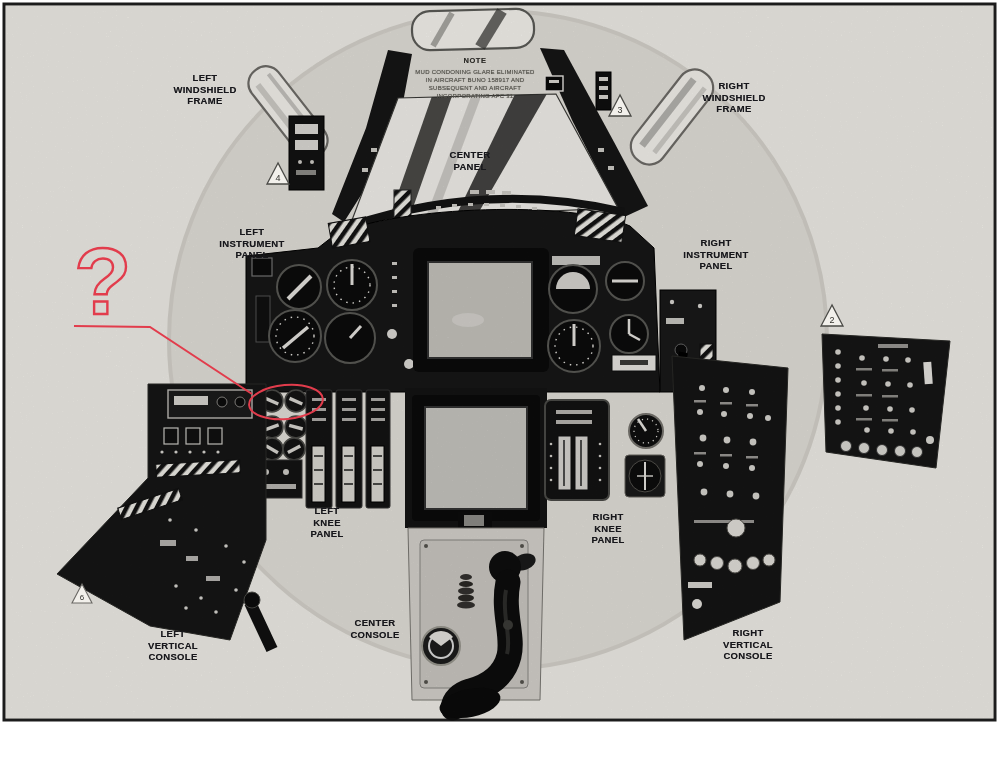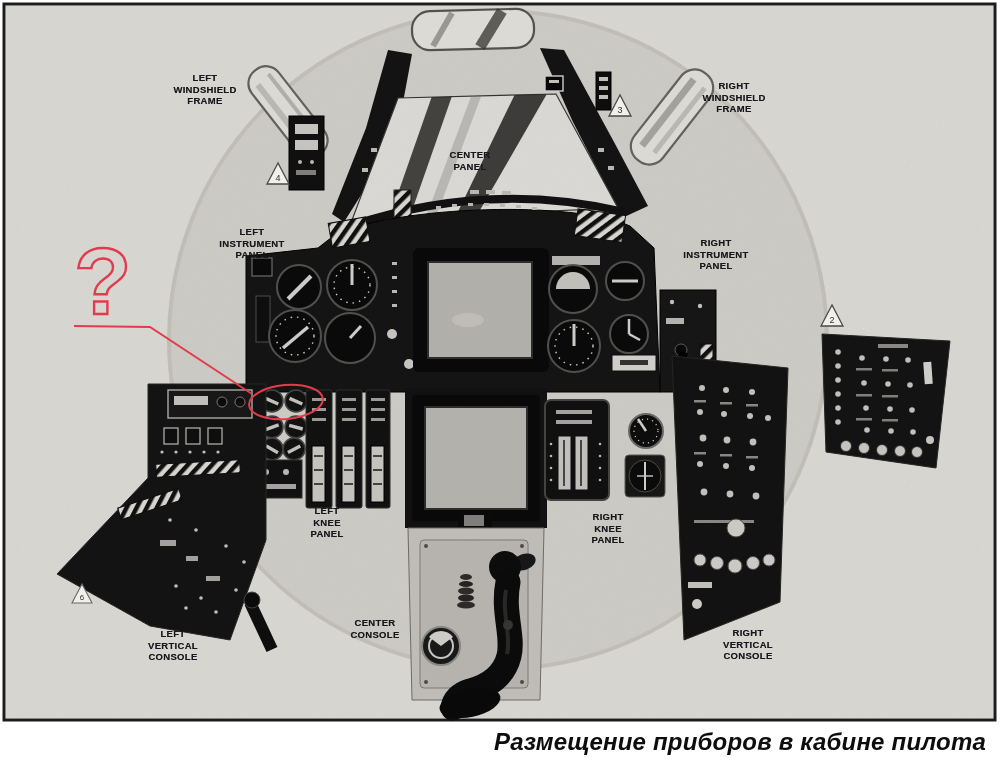--- a/index.html
+++ b/index.html
@@ -436,20 +436,27 @@
     <ellipse cx="286" cy="402" rx="37" ry="17" stroke-width="2" transform="rotate(-5 286 402)" stroke="#e23c4c"></ellipse>
   </g>
 </svg>
 
 <div class="lbl" style="left:205px;top:72px;">LEFT
 WINDSHIELD
 FRAME</div>
 <div class="lbl" style="left:734px;top:80px;">RIGHT
 WINDSHIELD
 FRAME</div>
+<div class="note-wrap">
+  <div class="note-title">NOTE</div>
+  <div class="note-body">MUD CONDONING GLARE ELIMINATED
+IN AIRCRAFT BUNO 158917 AND
+SUBSEQUENT AND AIRCRAFT
+INCORPORATING AFC 31</div>
+</div>
 <div class="lbl" style="left:470px;top:149px;">CENTER
 PANEL</div>
 <div class="lbl" style="left:252px;top:226px;">LEFT
 INSTRUMENT
 PANEL</div>
 <div class="lbl" style="left:716px;top:237px;">RIGHT
 INSTRUMENT
 PANEL</div>
 <div class="lbl" style="left:327px;top:505px;">LEFT
 KNEE
@@ -459,15 +466,14 @@
 PANEL</div>
 <div class="lbl" style="left:375px;top:617px;">CENTER
 CONSOLE</div>
 <div class="lbl" style="left:173px;top:628px;">LEFT
 VERTICAL
 CONSOLE</div>
 <div class="lbl" style="left:748px;top:627px;">RIGHT
 VERTICAL
 CONSOLE</div>
 
-<div class="caption">Размещение приборов в кабине пилота</div>
 
 </div>
 
 </body></html>

